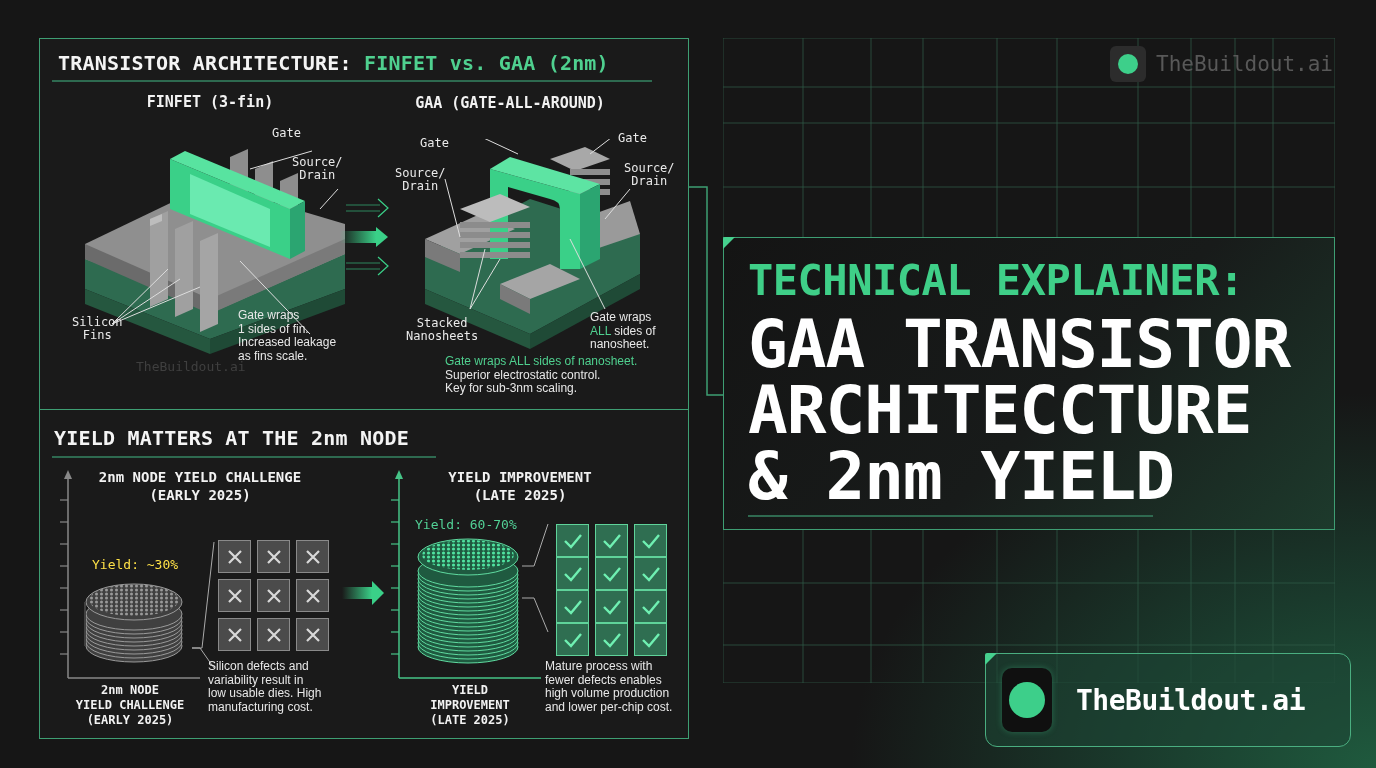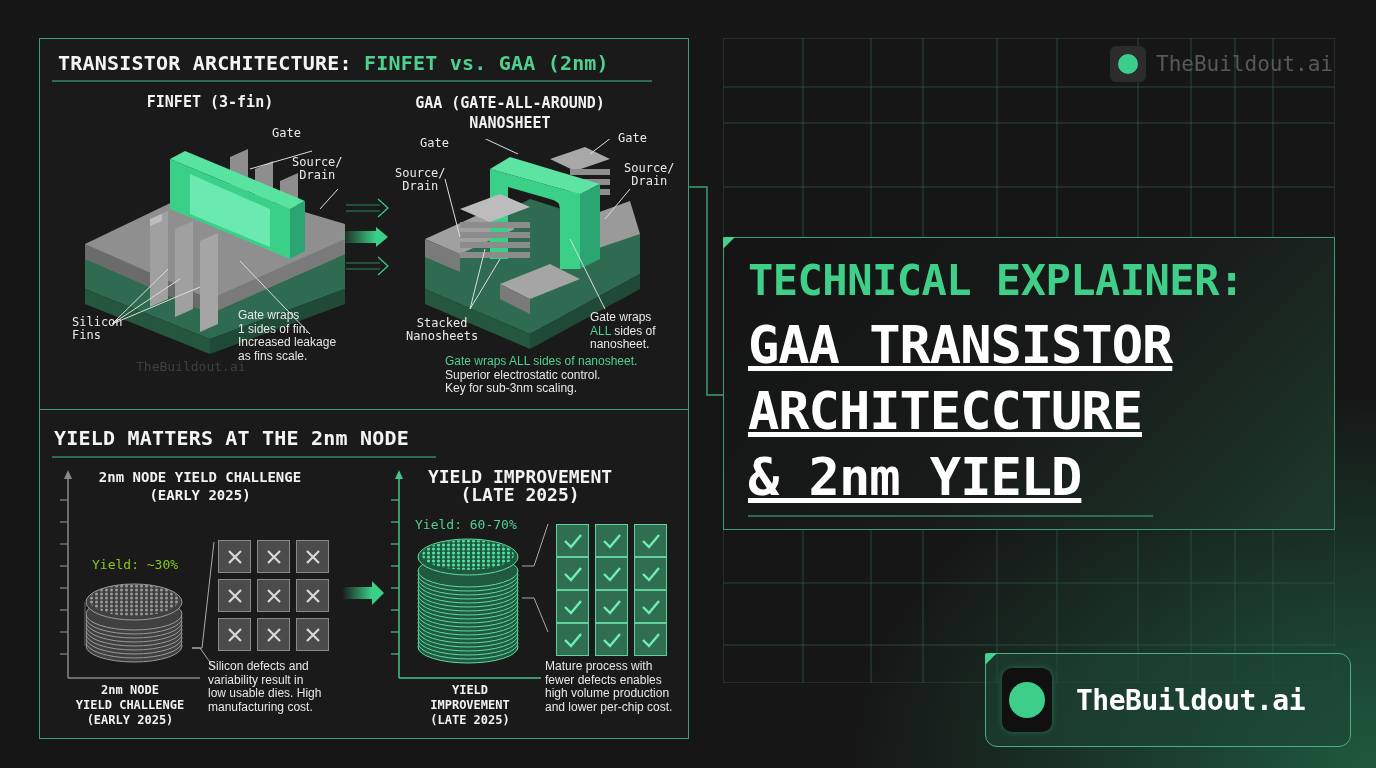--- a/index.html
+++ b/index.html
@@ -33,21 +33,21 @@
 
   .watermark-small { font-size: 13px; color: #3f3f3f; }
 
   
   .tile { position: absolute; width: 33px; height: 33px; border: 1.5px solid #8a8a8a; background: #4b4b4b; display: flex; align-items: center; justify-content: center; }
   .tile.ok { border-color: #5fd39a; background: #2f6e51; }
 
   
   #hero { left: 723px; top: 237px; width: 612px; height: 293px; border: 1.5px solid #3e9e73; background: linear-gradient(135deg, #141414 0%, #181b1a 55%, #1d3a2c 100%); }
   #hero-kicker { left: 24px; top: 18px; font-size: 42px; font-weight: bold; color: #3fcf88; letter-spacing: -0.5px; white-space: nowrap; }
-  #hero-title { left: 24px; top: 74px; font-size: 52px; font-weight: bold; line-height: 66px; color: #ffffff; letter-spacing: -1px; white-space: nowrap; text-decoration: underline; }
+  #hero-title { left: 24px; top: 74px; font-size: 66px; font-weight: bold; line-height: 66px; color: #ffffff; letter-spacing: -1px; white-space: nowrap; }
   #hero-rule { left: 24px; top: 277px; width: 405px; height: 1.5px; background: #2f6a50; }
   .corner { width: 12px; height: 12px; background: #46d08e; clip-path: polygon(0 0, 100% 0, 0 100%); border-radius: 2px 0 0 0; }
 
   
   #wm-top { left: 1110px; top: 46px; height: 36px; display: flex; align-items: center; gap: 10px; }
   .wm-box { width: 36px; height: 36px; border-radius: 6px; background: #2c2c2c; display: flex; align-items: center; justify-content: center; }
   .wm-dot { width: 20px; height: 20px; border-radius: 50%; background: #3dcf8a; }
   #wm-top-text { font-size: 21px; color: #585858; }
 
   
@@ -130,21 +130,21 @@
     <line x1="32" y1="195" x2="88" y2="140" stroke="#ddd" stroke-width="1"></line>
     <line x1="32" y1="195" x2="100" y2="150" stroke="#ddd" stroke-width="1"></line>
     <line x1="32" y1="195" x2="120" y2="158" stroke="#ddd" stroke-width="1"></line>
     <line x1="160" y1="132" x2="230" y2="205" stroke="#ddd" stroke-width="1"></line>
   </svg>
   <div class="abs lbl" style="left:232px;top:88px">Gate</div>
   <div class="abs lbl" style="left:252px;top:117px;text-align:center">
     <div>Source/</div>
     <div>Drain</div>
   </div>
-  <div class="abs lbl" style="left:32px;top:277px;text-align:left">
+  <div class="abs lbl" style="left:32px;top:277px;text-align:center">
     <div>Silicon</div>
     <div>Fins</div>
   </div>
   <div class="abs desc center" style="left:198px;top:270px;width:120px">
     <div>Gate wraps</div>
     <div>1 sides of fin.</div>
     <div>Increased leakage</div>
     <div>as fins scale.</div>
   </div>
   <div class="abs watermark-small" style="left:96px;top:320px">TheBuildout.ai</div>
@@ -161,21 +161,20 @@
     <polyline points="38,8 48,17 38,26" fill="none" stroke="#3ad088" stroke-width="1.2"></polyline>
     <rect x="0" y="40" width="36" height="12" fill="url(#ag)"></rect>
     <polygon points="36,36 48,46 36,56" fill="#3ad088"></polygon>
     <line x1="6" y1="72" x2="40" y2="72" stroke="#3ad088" stroke-opacity="0.6" stroke-width="1"></line>
     <line x1="6" y1="78" x2="40" y2="78" stroke="#3ad088" stroke-opacity="0.6" stroke-width="1"></line>
     <polyline points="38,66 48,75 38,84" fill="none" stroke="#3ad088" stroke-width="1.2"></polyline>
   </svg>
 
   <div class="abs sub-title" style="left:350px;top:54px;width:240px;line-height:20px">
     <div>GAA (GATE-ALL-AROUND)</div>
-    <div>NANOSHEET</div>
   </div>
 
   <svg class="abs" style="left:380px;top:100px" width="230" height="210" viewBox="0 0 230 210">
     <polygon points="5,115 110,60 220,95 220,135 110,195 5,150" fill="#2e6b50"></polygon>
     <polygon points="5,150 110,195 110,210 5,165" fill="#25573f"></polygon>
     <polygon points="110,195 220,135 220,150 110,210" fill="#1f4a36"></polygon>
 
     <polygon points="5,100 60,75 95,90 40,115" fill="#a0a0a0"></polygon>
     <polygon points="5,100 5,118 40,133 40,115" fill="#7a7a7a"></polygon>
     <polygon points="160,80 210,62 220,95 170,112" fill="#9a9a9a"></polygon>
@@ -247,21 +246,21 @@
       <line x1="0" y1="30" x2="8" y2="30"></line>
         <line x1="0" y1="52" x2="8" y2="52"></line>
         <line x1="0" y1="74" x2="8" y2="74"></line>
       <line x1="0" y1="96" x2="8" y2="96"></line>
         <line x1="0" y1="118" x2="8" y2="118"></line>
         <line x1="0" y1="140" x2="8" y2="140"></line>
       <line x1="0" y1="162" x2="8" y2="162"></line>
         <line x1="0" y1="184" x2="8" y2="184"></line>
     </g>
   </svg>
-  <div class="abs lbl" style="left:52px;top:148px;color:#84cc16;font-size:13px">Yield: ~30%</div>
+  <div class="abs lbl" style="left:52px;top:148px;color:#fde047;font-size:13px">Yield: ~30%</div>
   <svg class="abs" style="left:44px;top:170px" width="100" height="85" viewBox="0 0 100 85">
     <defs>
       <pattern id="dots-gray" width="5" height="4" patternUnits="userSpaceOnUse">
           <circle cx="2.5" cy="2" r="1.5" fill="#9a9a9a"></circle>
         </pattern>
     </defs>
     <g fill="#404040" stroke="#9a9a9a" stroke-width="1">
       <ellipse cx="50" cy="66" rx="48" ry="16"></ellipse>
         <ellipse cx="50" cy="62" rx="48" ry="16"></ellipse>
         <ellipse cx="50" cy="58" rx="48" ry="16"></ellipse>
@@ -347,21 +346,21 @@
     <defs>
         <linearGradient id="ag2" x1="0" x2="1">
           <stop offset="0" stop-color="#3ad088" stop-opacity="0"></stop>
           <stop offset="1" stop-color="#3ad088"></stop>
         </linearGradient>
       </defs>
     <rect x="0" y="9" width="30" height="12" fill="url(#ag2)"></rect>
     <polygon points="30,3 42,15 30,27" fill="#3ad088"></polygon>
   </svg>
 
-  <div class="abs sub-title" style="left:380px;top:58px;width:200px;font-size:18px;line-height:18px">
+  <div class="abs sub-title" style="left:380px;top:58px;width:200px;font-size:14px;line-height:18px">
     <div>YIELD IMPROVEMENT</div>
     <div>(LATE 2025)</div>
   </div>
   <svg class="abs" style="left:351px;top:60px" width="150" height="212">
     <line x1="8" y1="6" x2="8" y2="208" stroke="#46c487" stroke-width="1.5"></line>
     <polygon points="8,0 4,9 12,9" fill="#46c487"></polygon>
     <line x1="8" y1="208" x2="150" y2="208" stroke="#46c487" stroke-width="1.5"></line>
     <g stroke="#46c487" stroke-width="1.2">
       <line x1="0" y1="30" x2="8" y2="30"></line>
         <line x1="0" y1="52" x2="8" y2="52"></line>

